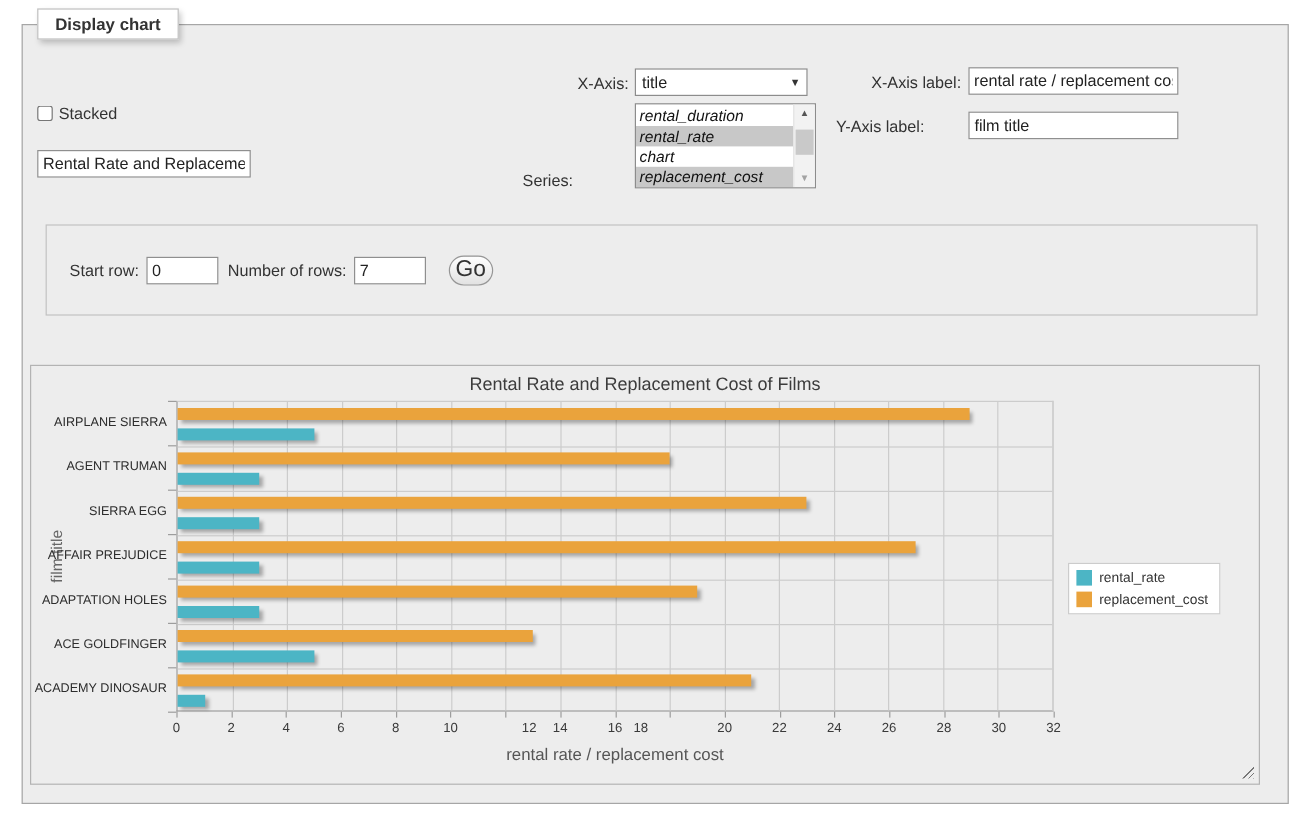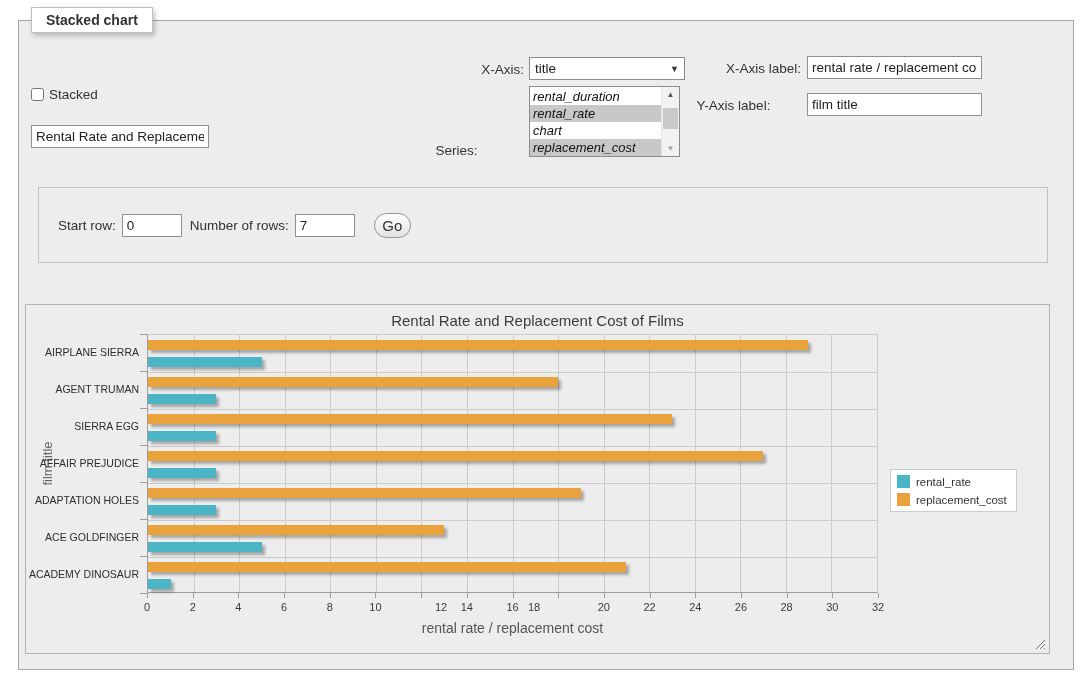--- a/index.html
+++ b/index.html
@@ -19,21 +19,21 @@
   .stacked-row{position:absolute;left:12px;top:66px;display:inline-flex;align-items:center;gap:5px;
             font-size:13.5px;color:#333;}
   input.txt{border:1px solid #8f8f8f;background:#fff;font-family:"Liberation Sans",sans-serif;
             font-size:13.5px;color:#222;padding:0 4px;box-sizing:border-box;height:23px;}
   .title-input{position:absolute;left:12px;top:104px;width:178px;}
   .lbl{position:absolute;font-size:13.5px;color:#333;white-space:nowrap;}
   .xaxis-lbl{left:370px;top:41px;width:135px;text-align:right;}
   .series-lbl{left:370px;top:122px;width:135px;text-align:center;}
   .xlabel-lbl{left:647px;top:40px;width:135px;text-align:right;}
   .ylabel-lbl{left:647px;top:77px;width:135px;text-align:center;}
-  .xaxis-select{position:absolute;left:510px;top:36px;width:156px;height:23px;background:#fff;
+  .xaxis-select{position:absolute;left:510px;top:36px;width:144px;height:23px;background:#fff;
             border:1px solid #8c8c8c;font-size:13.5px;color:#222;display:flex;align-items:center;
             padding:0 5px;box-sizing:border-box;cursor:default;}
   .xaxis-select .arrow{margin-left:auto;font-size:9px;color:#333;}
   .xlab-input{position:absolute;left:788px;top:35px;width:175px;}
   .ylab-input{position:absolute;left:788px;top:72px;width:175px;}
   .listbox{position:absolute;left:510px;top:65px;width:151px;height:71px;background:#fff;
             border:1px solid #8c8c8c;box-sizing:border-box;display:flex;overflow:hidden;}
   .options{flex:1;overflow:hidden;padding-top:1px;font-style:italic;}
   .opt{height:17px;line-height:17px;font-size:13px;color:#111;padding-left:3px;white-space:nowrap;overflow:hidden;}
   .opt.sel{background:#c8c8c8;}
@@ -45,21 +45,21 @@
   .sb-thumb{position:absolute;left:1px;top:21px;width:15px;height:21px;background:#c9c9c9;}
   
   .rows-box{position:absolute;left:19px;top:166px;width:1010px;height:76px;border:1px solid #c2c2c2;
             box-sizing:border-box;display:flex;align-items:center;padding-left:19px;
             font-size:13.5px;color:#333;}
   .rows-box .fld{margin-left:6px;width:60px;}
   .rows-box .lbl2{margin-left:8px;white-space:nowrap;}
   .rows-box .lbl2.first{margin-left:0;}
   .go-btn{margin-left:19px;width:37px;height:25px;border-radius:13px;border:1px solid #969696;
             background:linear-gradient(#fefefe,#e2e2e2);font-family:"Liberation Sans",sans-serif;
-            font-size:15px;color:#333;padding:0;cursor:default;}
+            font-size:19px;color:#333;padding:0;cursor:default;}
   
   .chart-box{position:absolute;left:6px;top:283px;width:1023px;height:348px;
             border:1px solid #b3b3b3;background:#ededed;box-sizing:content-box;}
   .chart-title{position:absolute;top:7px;left:0;width:100%;text-align:center;font-size:15px;color:#3c3c3c;}
   .plot{position:absolute;left:121px;top:29px;width:731px;height:259px;box-sizing:border-box;
             border:1px solid #ccc;border-left-color:#9d9d9d;border-bottom-color:#9d9d9d;}
   .vgrid{position:absolute;top:0;bottom:0;width:1px;background:#ccc;}
   .hgrid{position:absolute;left:0;right:0;height:1px;background:#ccc;}
   .bar{position:absolute;left:0;height:10px;box-shadow:3px 3px 3px rgba(0,0,0,0.3);}
   .cat-lbl{position:absolute;left:0;width:113px;text-align:right;font-size:10.5px;color:#2d2d2d;white-space:nowrap;}
@@ -75,21 +75,21 @@
   .leg-swatch{width:13px;height:13px;flex:none;}
   .grip{position:absolute;right:4px;bottom:4px;width:11px;height:11px;
             background:repeating-linear-gradient(-45deg,#777 0 1px,transparent 1px 3px);
             clip-path:polygon(100% 0,100% 100%,0 100%);cursor:nwse-resize;}
 </style>
 </head>
 <body>
 
 <div class="stage">
   <div class="fieldset">
-    <div class="panel-legend">Stacked chart</div>
+    <div class="panel-legend">Display chart</div>
 
 
     <label class="stacked-row">
       <input type="checkbox" style="">
       <span>Stacked</span>
     </label>
 
     <input class="txt title-input" value="Rental Rate and Replacement Cost of Films" style="">
 
     <div class="lbl xaxis-lbl">X-Axis:</div>

